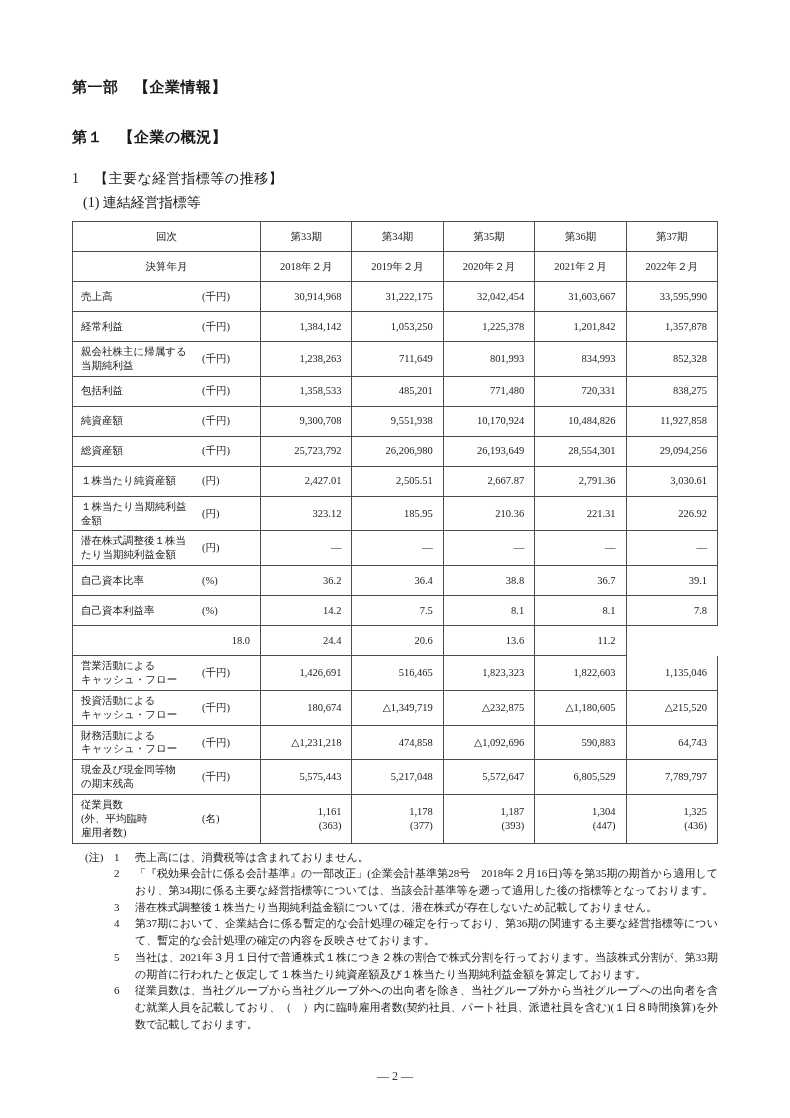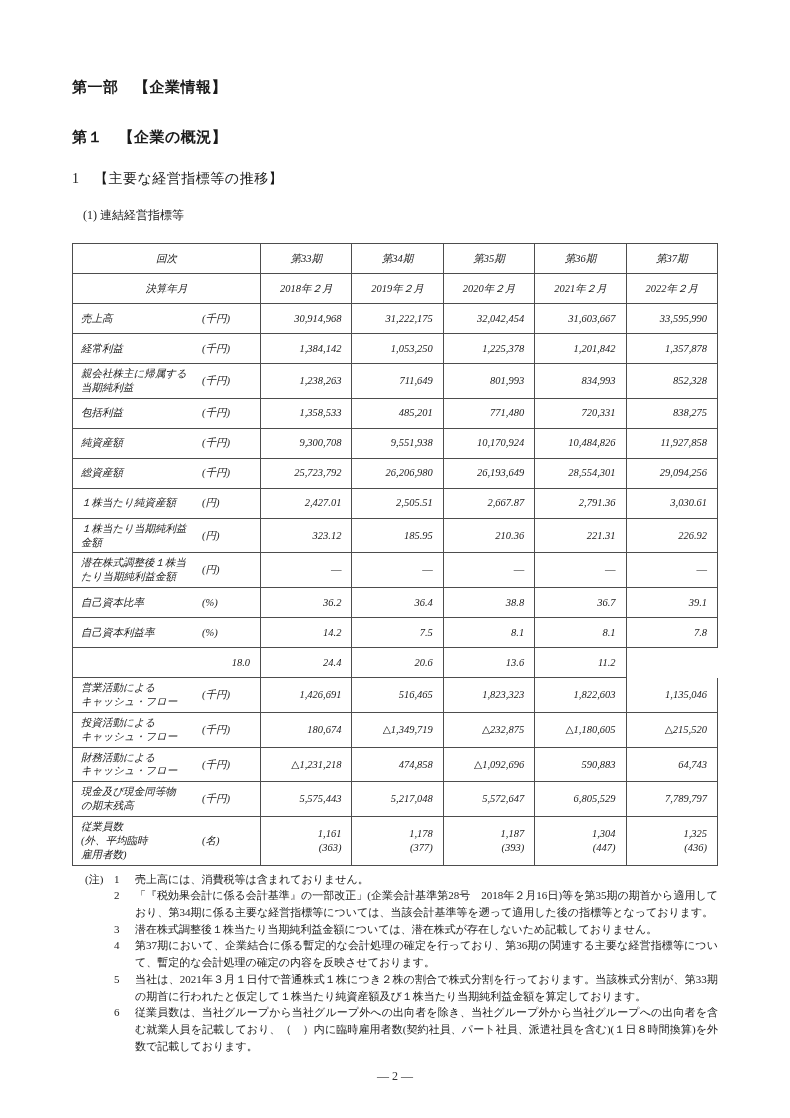--- a/index.html
+++ b/index.html
@@ -15,30 +15,29 @@
   .part-title {
     font-family: "Liberation Sans", "DejaVu Sans", sans-serif;
     font-weight: bold; font-size: 15px; letter-spacing: 0.5px;
   }
   .chapter-title {
     font-family: Liberation Sans, sans-serif;
     font-weight: bold; font-size: 15px; letter-spacing: 0.5px;
     margin-top: 31px;
   }
   .section-title { font-size: 14px; margin-top: 23px; letter-spacing: 0.5px; }
-  .subsection-title { font-size: 12px; margin-top: 19px; margin-left: 11px; }
+  .subsection-title { font-size: 14px; margin-top: 6px; margin-left: 11px; }
 
   
   .fin-table {
-    margin-top: 19px;
+    margin-top: 9px;
     border-top: 1px solid #4d4d4d;
     border-left: 1px solid #4d4d4d;
     font-size: 10.5px;
     line-height: 1.32;
-    font-style: italic;
   }
   .tr { display: grid; grid-template-columns: 188px repeat(5, 1fr); }
   .td {
     border-right: 1px solid #4d4d4d;
     border-bottom: 1px solid #4d4d4d;
     min-height: 30px;
     display: flex; align-items: center;
     padding-top: 3px; padding-bottom: 3px;
   }
   .cell-label { padding-left: 8px; }

